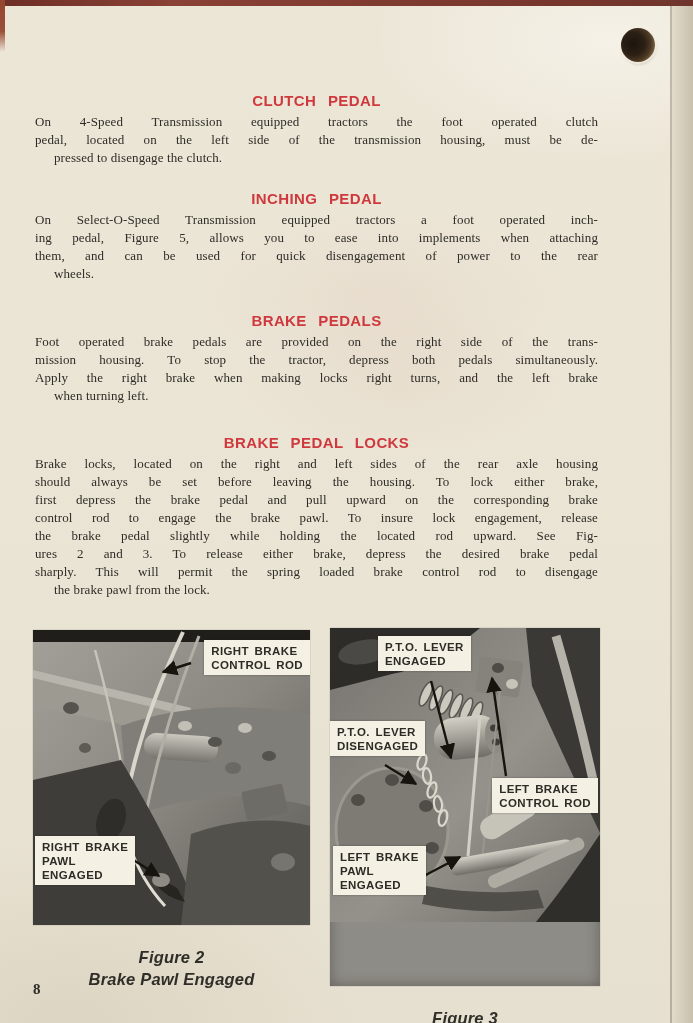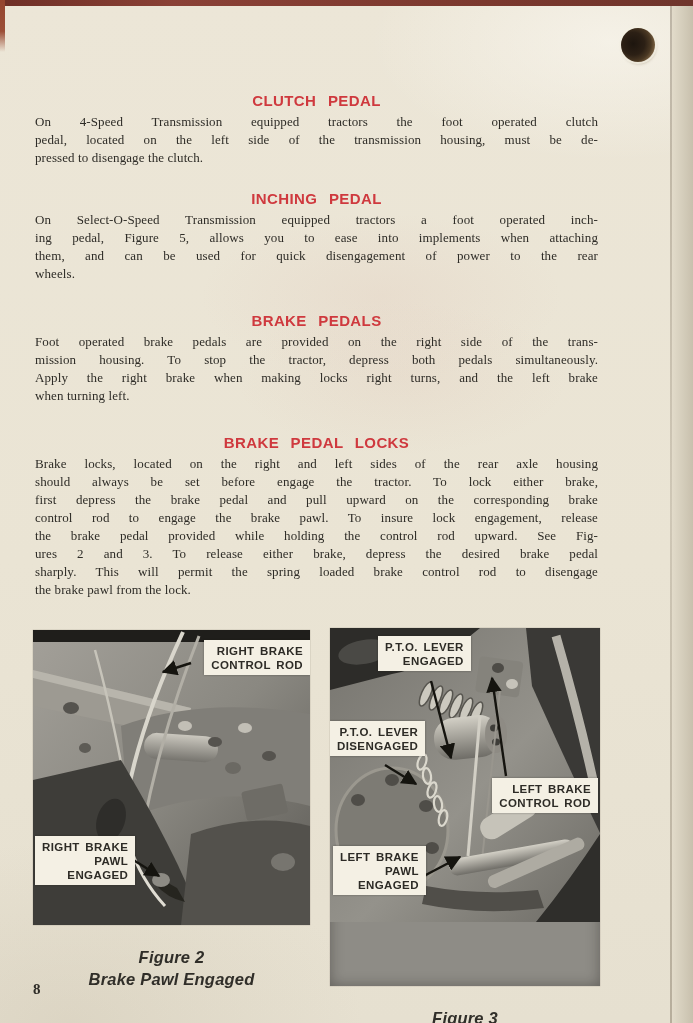--- a/index.html
+++ b/index.html
@@ -26,32 +26,32 @@
   .punch-hole{position:absolute;left:621px;top:28px;width:34px;height:34px;border-radius:50%;
     background:radial-gradient(circle at 36% 46%, #1d150e 0%, #2c2015 40%, #4a3823 62%, #7c6344 78%, #b49a70 90%, #d8c7a2 100%);
     box-shadow:0 0 0 2px rgba(244,240,228,0.8), 1px 2px 3px rgba(120,100,70,0.35);}
   
   .text-col{position:absolute;left:35px;top:0;width:563px;}
   .sec{position:absolute;left:0;width:563px;}
   .h{font-family:"Liberation Sans",sans-serif;font-weight:bold;font-size:15px;line-height:18px;
      color:#cf393e;letter-spacing:0.4px;word-spacing:7px;margin:0 0 3px 0;text-align:center;}
   .pline{font-size:13px;line-height:18px;color:#2e2c27;
      text-align:justify;text-align-last:justify;letter-spacing:0.1px;}
-  .pline:last-child{text-align-last:left;}
+  .pline:last-child{text-align-last:left;margin-left:19px;}
   
   figure{margin:0;position:absolute;}
   .photo{position:relative;background:#8e8c86;overflow:hidden;
      box-shadow:inset 0 0 14px rgba(20,18,14,0.35), 0 0 1px rgba(70,62,48,0.5);}
   .photo svg{position:absolute;inset:0;}
   .arrows{z-index:2;pointer-events:none;}
   .plabel{position:absolute;z-index:3;background:#f4f0e4;color:#2d2b26;
      font-family:"Liberation Sans",sans-serif;font-weight:bold;font-size:11.5px;line-height:14px;
      letter-spacing:0.4px;word-spacing:2px;padding:4px 7px 3px 7px;white-space:nowrap;
      box-shadow:0 0 2px rgba(30,28,22,0.4);}
-  .ll{display:block;text-align:right;}
+  .ll{display:block;text-align:left;}
   figcaption{margin-top:21px;text-align:center;
      font-family:"Liberation Sans",sans-serif;font-style:italic;font-weight:bold;
      font-size:16.5px;line-height:22px;color:#302e29;letter-spacing:0.2px;}
   .page-number{position:absolute;left:33px;top:981px;font-family:"Liberation Serif",serif;
      font-weight:bold;font-size:15px;color:#2e2c27;}
 </style>
 </head>
 <body>
 
 <div class="page">
@@ -89,24 +89,24 @@
         <div class="pline">mission housing. To stop the tractor, depress both pedals simultaneously.</div>
         <div class="pline">Apply the right brake when making locks right turns, and the left brake</div>
         <div class="pline">when turning left.</div>
       </div>
     </div>
 
     <div class="sec" style="top:434px">
       <h2 class="h">BRAKE PEDAL LOCKS</h2>
       <div class="para">
         <div class="pline">Brake locks, located on the right and left sides of the rear axle housing</div>
-        <div class="pline">should always be set before engage the tractor. To lock either brake,</div>
+        <div class="pline">should always be set before leaving the housing. To lock either brake,</div>
         <div class="pline">first depress the brake pedal and pull upward on the corresponding brake</div>
         <div class="pline">control rod to engage the brake pawl. To insure lock engagement, release</div>
-        <div class="pline">the brake pedal provided while holding the control rod upward. See Fig-</div>
+        <div class="pline">the brake pedal slightly while holding the located rod upward. See Fig-</div>
         <div class="pline">ures 2 and 3. To release either brake, depress the desired brake pedal</div>
         <div class="pline">sharply. This will permit the spring loaded brake control rod to disengage</div>
         <div class="pline">the brake pawl from the lock.</div>
       </div>
     </div>
   </div>
 
   <figure style="left:33px;top:630px;width:277px">
     <div class="photo" style="width:277px;height:295px">
       <svg viewBox="0 0 277 295" width="277" height="295">

